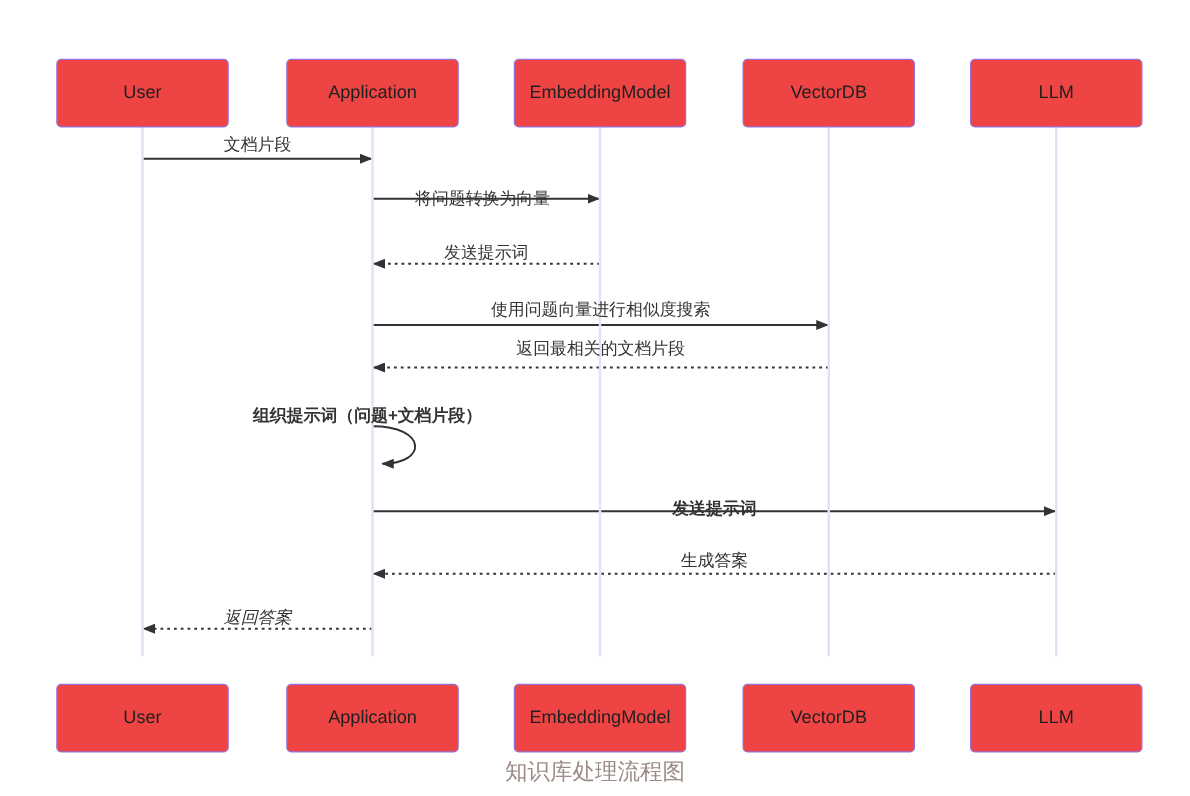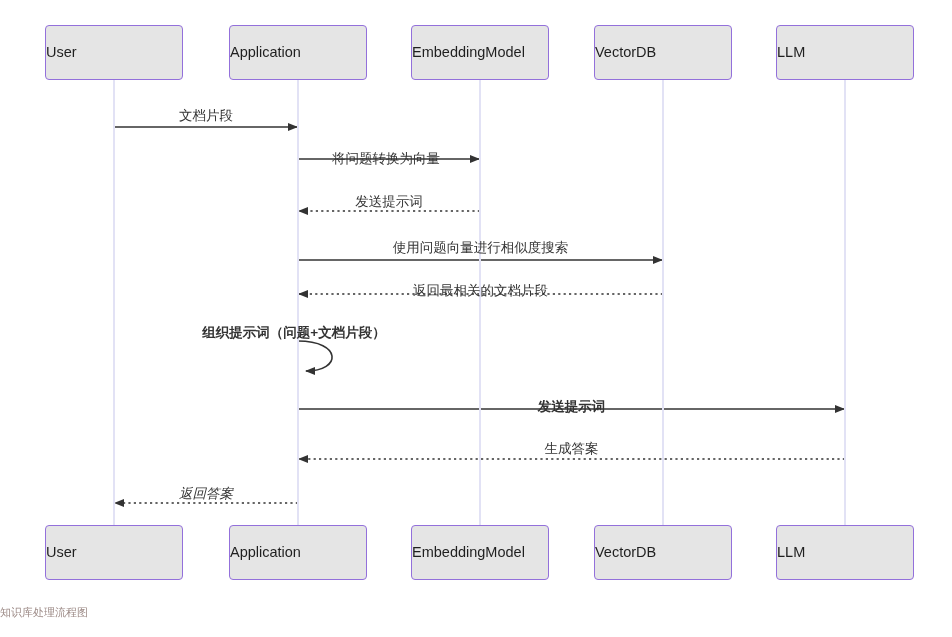--- a/index.html
+++ b/index.html
@@ -3,39 +3,39 @@
 <meta charset="utf-8">
 <style>
   html,body{margin:0;padding:0;}
   body{
     width:952px;height:637px;background:#ffffff;
     font-family:"Liberation Sans","DejaVu Sans",sans-serif;
     overflow:hidden;position:relative;
   }
   #diagram{position:absolute;left:0;top:0;width:952px;height:637px;}
   .actor-box{
-    position:absolute;background:#e5e5e5;border:1px solid #9370DB;
+    position:absolute;background:#ef4444;border:1px solid #9370DB;
     border-radius:4px;box-sizing:border-box;
-    display:flex;align-items:center;
+    display:flex;align-items:center;justify-content:center;margin-top:22px;
   }
   .actor-label{
     font-size:14.5px;color:#1f1f1f;font-family:"Liberation Sans","DejaVu Sans",sans-serif;
     white-space:nowrap;line-height:1;
   }
   .lifeline{
     position:absolute;width:2px;background:#E2E2F5;
   }
   .msg-label{
     position:absolute;font-size:13.5px;color:#333333;
     font-family:"Liberation Sans","DejaVu Sans",sans-serif;
     white-space:nowrap;transform:translateX(-50%);line-height:1;
   }
   .diagram-title{
-    position:absolute;width:100%;
-    font-size:11px;color:#9c8a86;
+    position:absolute;width:100%;text-align:center;
+    font-size:18px;color:#9c8a86;
     font-family:"Liberation Sans","DejaVu Sans",sans-serif;
   }
   svg.lines{position:absolute;left:0;top:0;width:952px;height:637px;pointer-events:none;}
 </style>
 </head>
 <body>
 
 <div id="diagram">
   <svg class="lines" id="svg-lines" xmlns="http://www.w3.org/2000/svg" viewBox="0 0 952 637">
     <defs>
@@ -95,20 +95,20 @@
       </div>
       <div class="actor-box" style="left: 776px; top: 525px; width: 138px; height: 55px;">
         <span class="actor-label">LLM</span>
       </div>
     </div>
   <div id="labels">
       <div class="msg-label" style="left: 206px; top: 109px;">文档片段</div>
       <div class="msg-label" style="left: 386px; top: 152px;">将问题转换为向量</div>
       <div class="msg-label" style="left: 389px; top: 195px;">发送提示词</div>
       <div class="msg-label" style="left: 480.5px; top: 241px;">使用问题向量进行相似度搜索</div>
-      <div class="msg-label" style="left: 480.5px; top: 284px;">返回最相关的文档片段</div>
+      <div class="msg-label" style="left: 480.5px; top: 272px;">返回最相关的文档片段</div>
       <div class="msg-label" style="left: 294px; top: 326px; font-weight: bold;">组织提示词（问题+文档片段）</div>
       <div class="msg-label" style="left: 571.5px; top: 400px; font-weight: bold;">发送提示词</div>
       <div class="msg-label" style="left: 571.5px; top: 442px;">生成答案</div>
       <div class="msg-label" style="left: 206px; top: 487px; font-style: italic;">返回答案</div>
     </div>
   <div class="diagram-title" style="top:605px;">知识库处理流程图</div>
 </div>
 
 </body></html>

